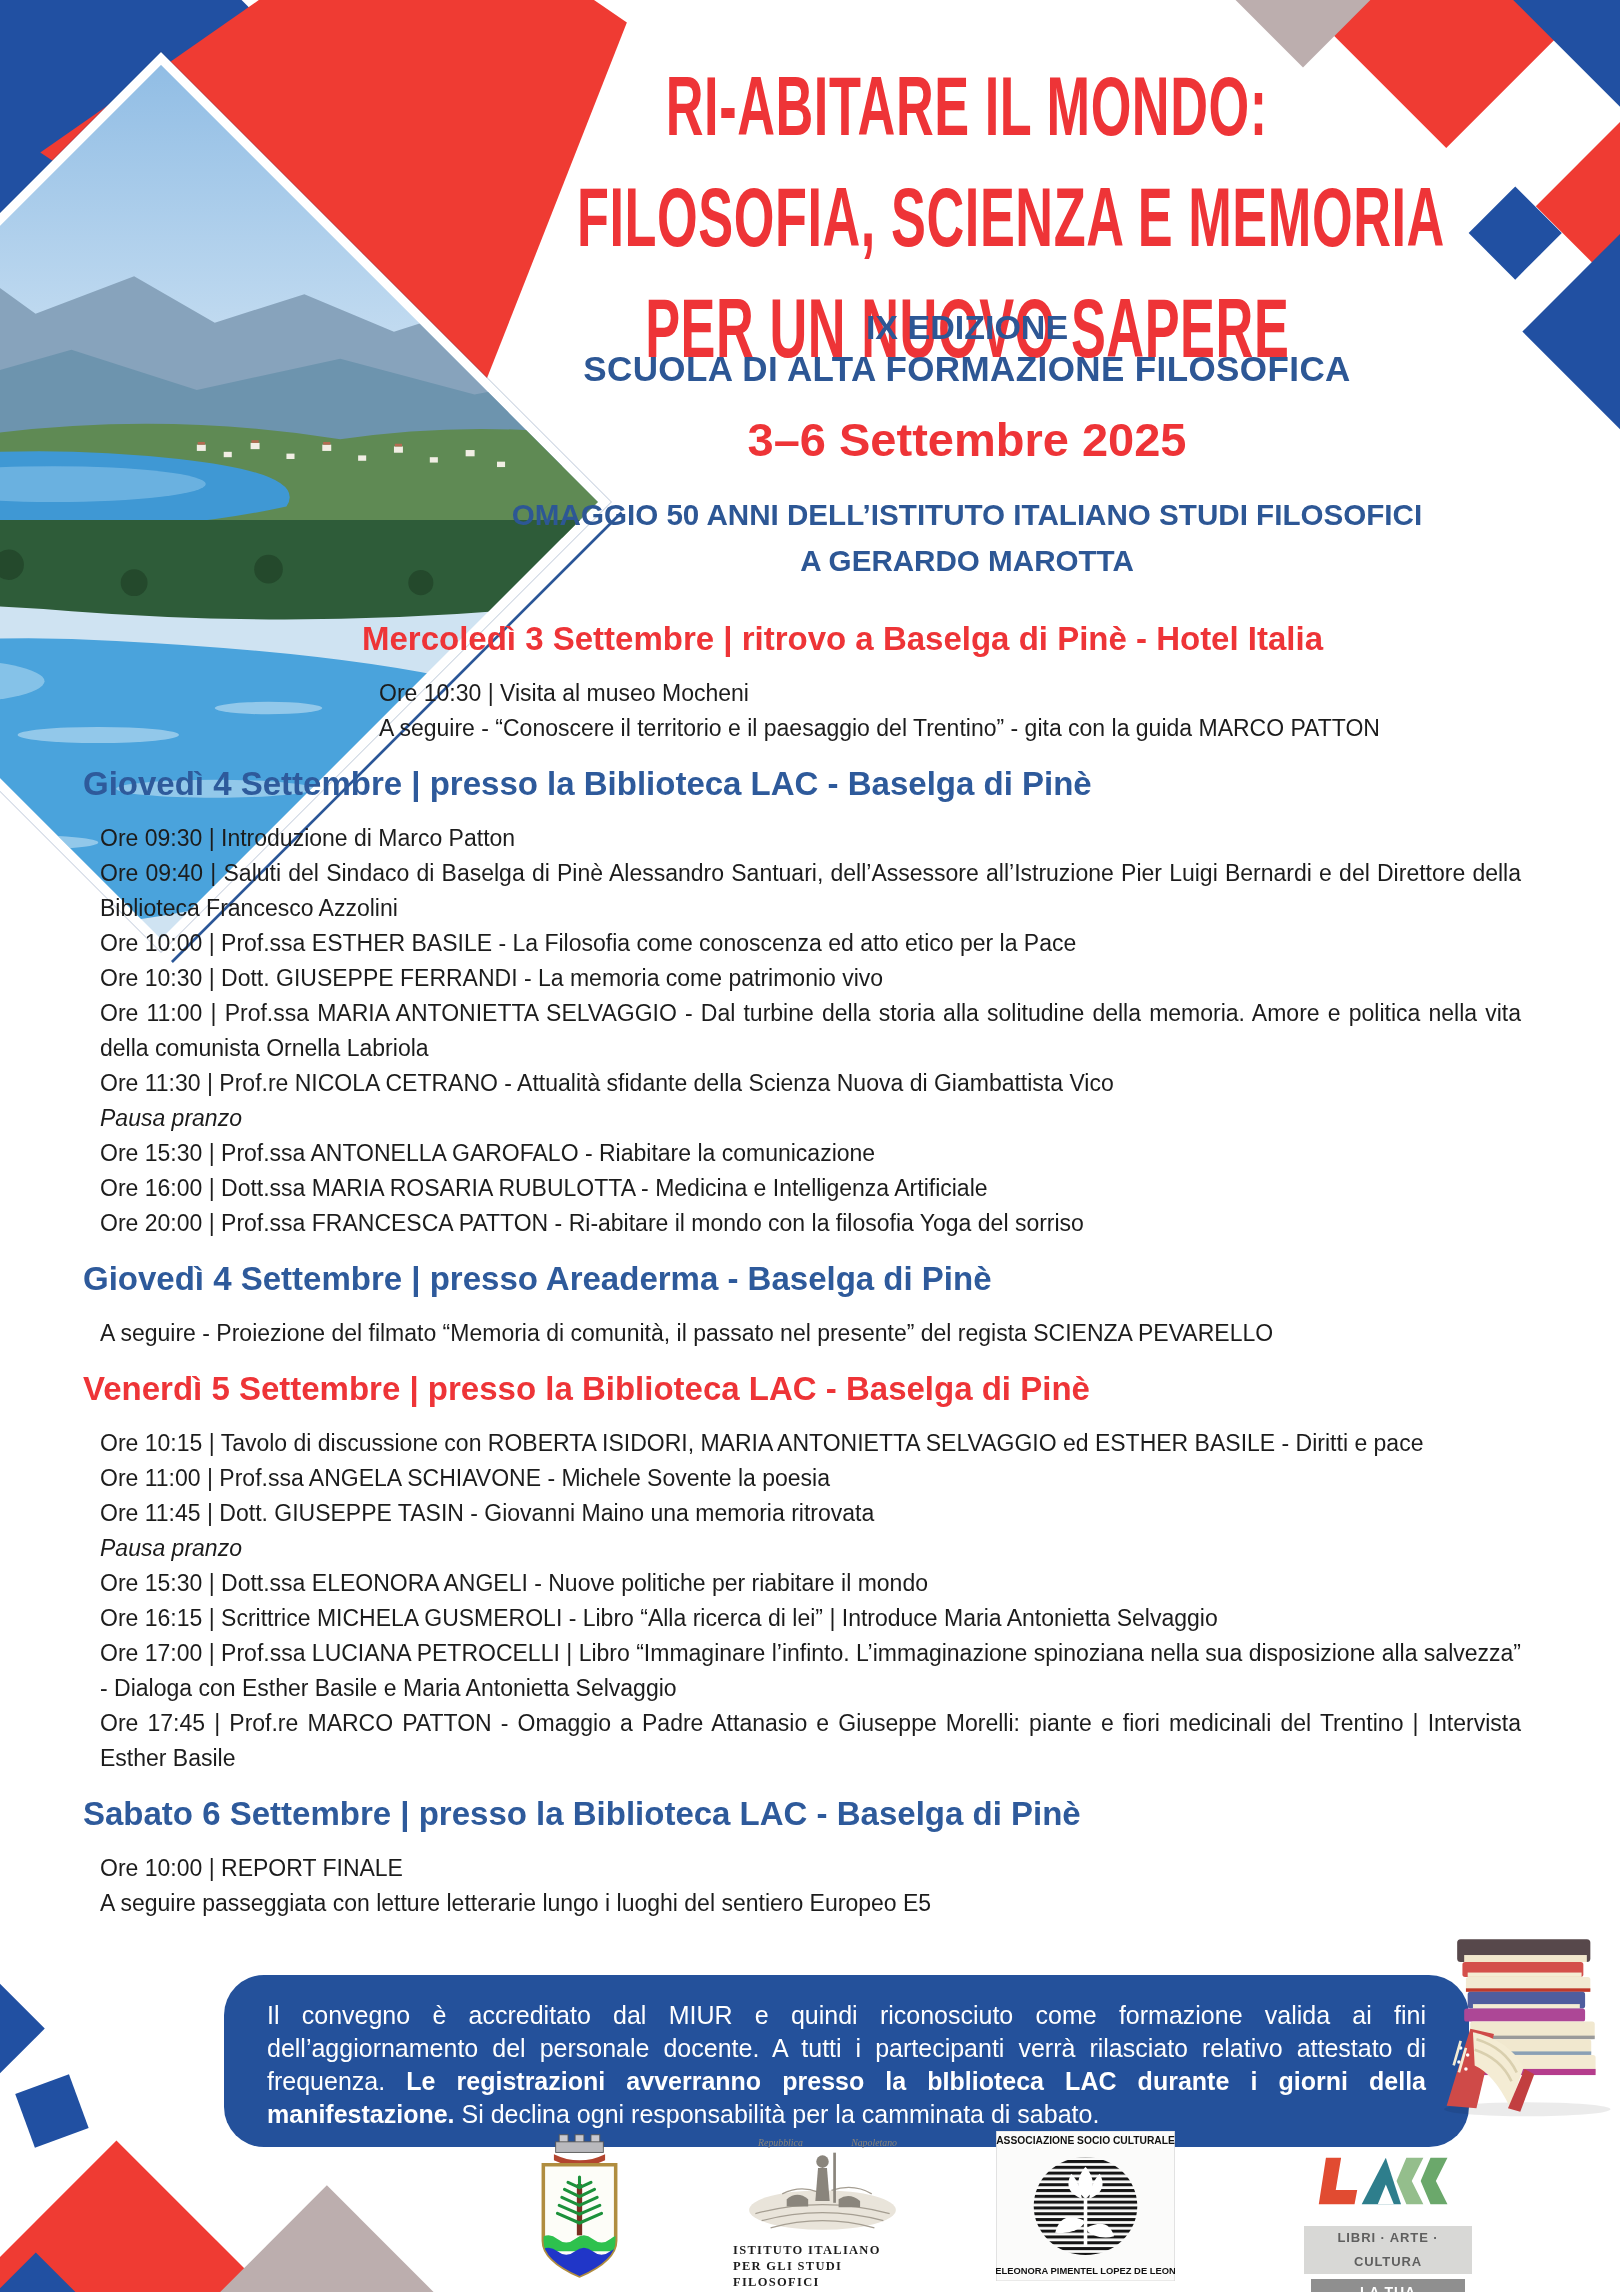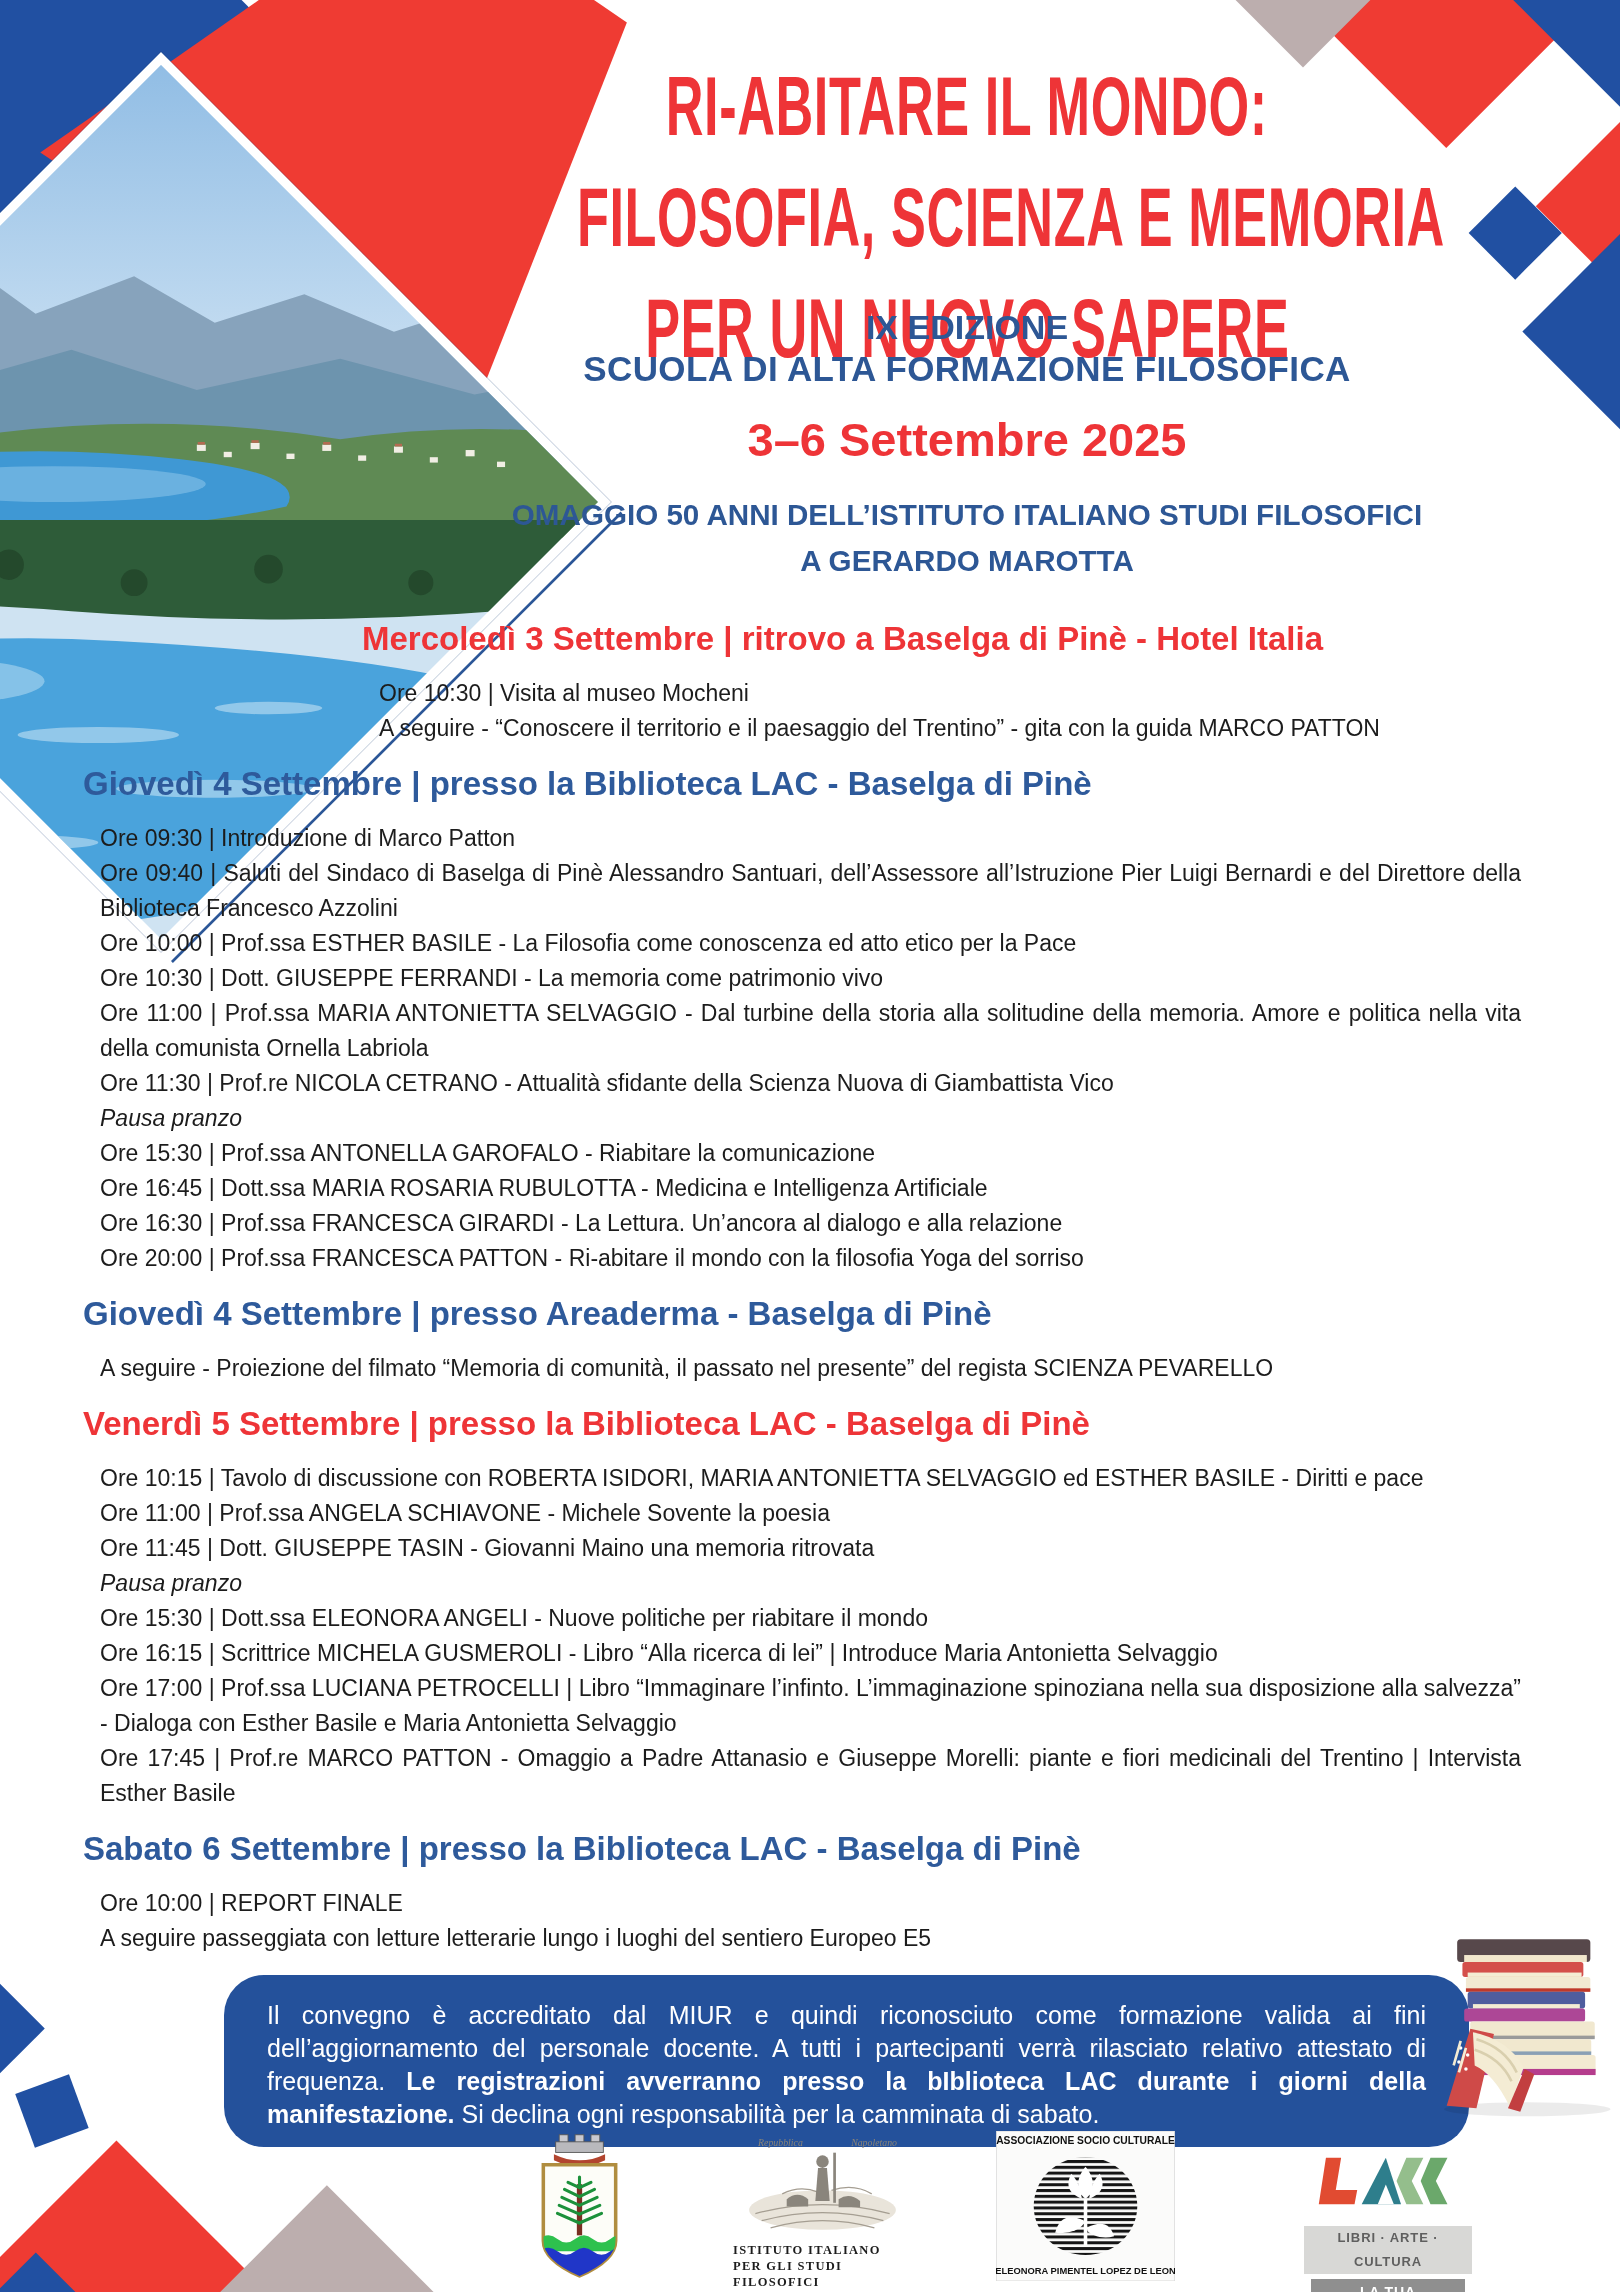--- a/index.html
+++ b/index.html
@@ -183,22 +183,21 @@
       <h2 class="section-heading blue">Giovedì 4 Settembre | presso la Biblioteca LAC - Baselga di Pinè</h2>
       <div class="section-items">
           <p class="item">Ore 09:30 | Introduzione di Marco Patton</p>
           <p class="item">Ore 09:40 | Saluti del Sindaco di Baselga di Pinè Alessandro Santuari, dell’Assessore all’Istruzione Pier Luigi Bernardi e del Direttore della Biblioteca Francesco Azzolini</p>
           <p class="item">Ore 10:00 | Prof.ssa ESTHER BASILE - La Filosofia come conoscenza ed atto etico per la Pace</p>
           <p class="item">Ore 10:30 | Dott. GIUSEPPE FERRANDI - La memoria come patrimonio vivo</p>
           <p class="item">Ore 11:00 | Prof.ssa MARIA ANTONIETTA SELVAGGIO - Dal turbine della storia alla solitudine della memoria. Amore e politica nella vita della comunista Ornella Labriola</p>
           <p class="item">Ore 11:30 | Prof.re NICOLA CETRANO - Attualità sfidante della Scienza Nuova di Giambattista Vico</p>
           <p class="item italic">Pausa pranzo</p>
           <p class="item">Ore 15:30 | Prof.ssa ANTONELLA GAROFALO - Riabitare la comunicazione</p>
-          <p class="item">Ore 16:45 | Dott.ssa MARIA ROSARIA RUBULOTTA - Medicina e Intelligenza Artificiale</p>
-          <p class="item">Ore 16:30 | Prof.ssa FRANCESCA GIRARDI - La Lettura. Un’ancora al dialogo e alla relazione</p>
+          <p class="item">Ore 16:00 | Dott.ssa MARIA ROSARIA RUBULOTTA - Medicina e Intelligenza Artificiale</p>
           <p class="item">Ore 20:00 | Prof.ssa FRANCESCA PATTON - Ri-abitare il mondo con la filosofia Yoga del sorriso</p>
         </div>
     </div>
 
     <div class="section">
       <h2 class="section-heading blue">Giovedì 4 Settembre | presso Areaderma - Baselga di Pinè</h2>
       <div class="section-items">
           <p class="item">A seguire - Proiezione del filmato “Memoria di comunità, il passato nel presente” del regista SCIENZA PEVARELLO</p>
         </div>
     </div>

